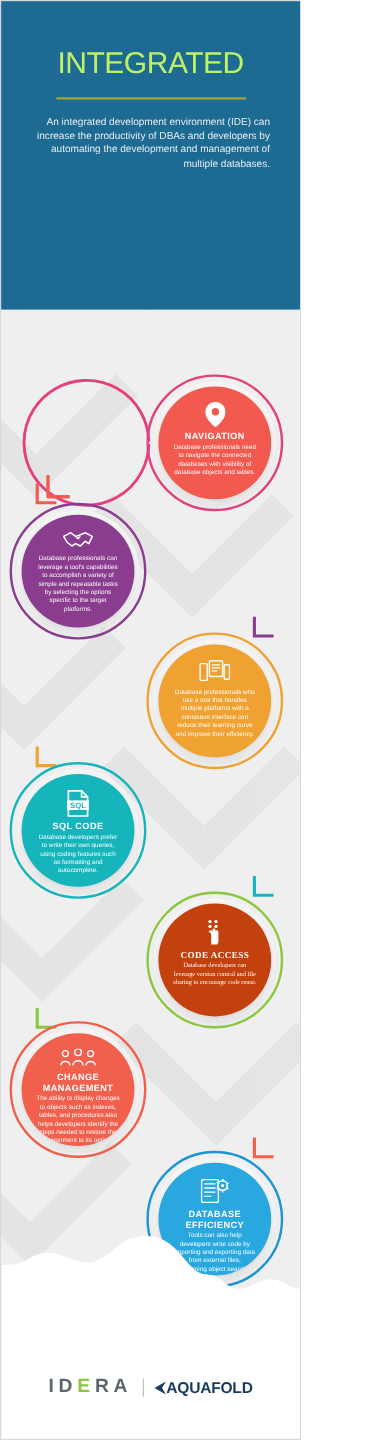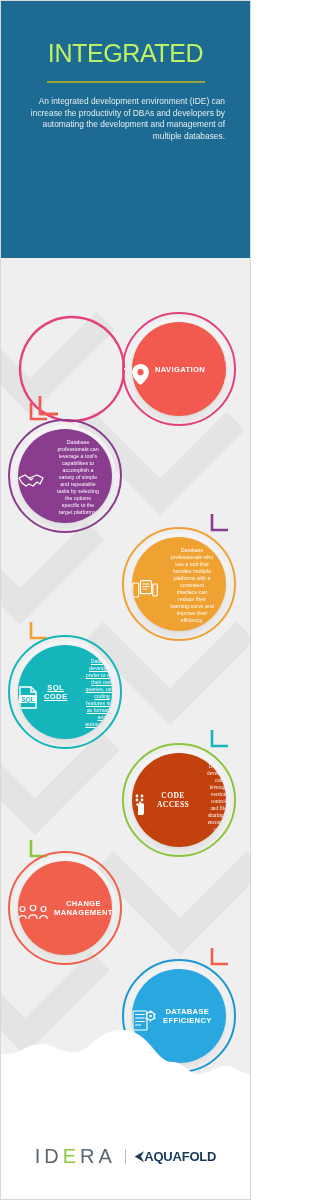--- a/index.html
+++ b/index.html
@@ -80,21 +80,21 @@
     border-radius:50%;
     border:2px solid;
     background:transparent;
   }
   .bubble {
     position:absolute;
     border-radius:50%;
     color:#ffffff;
     text-align:center;
     display:flex;
-    flex-direction:row;
+    flex-direction:column;
     align-items:center;
     justify-content:flex-start;
     box-shadow:0 3px 7px rgba(0,0,0,0.13);
     overflow:hidden;
   }
   .bub-icon { margin-top:13px; margin-bottom:3px; }
   .bub-icon svg { display:block; }
   .bub-title {
     font-size:7.6px;
     font-weight:bold;
@@ -123,24 +123,24 @@
     left:0; bottom:0;
     width:251px; height:88px;
     background:#ffffff;
     z-index:8;
     display:flex;
     align-items:center;
     justify-content:center;
   }
   .logos { display:flex; align-items:center; gap:9px; }
   .idera {
-    font-size:20px;
+    font-size:16px;
     letter-spacing:4px;
     color:#5b6770;
-    font-weight:400;
+    font-weight:700;
     position:relative;
     text-align:right;
   }
   .idera .eq { color:#8dc63f; }
   .sep { width:1px; height:15px; background:#b9c0c5; }
   .aquafold {
     font-size:13px;
     font-weight:bold;
     color:#1a3a5c;
     letter-spacing:-0.2px;
@@ -253,21 +253,21 @@
             <line x1="10.5" y1="9" x2="15" y2="9" stroke="#fff" stroke-width="1"></line>
           </svg>
       </div>
       <div class="bub-desc">Database professionals who use a tool that handles multiple platforms with a consistent interface can reduce their learning curve and improve their efficiency.</div>
     </div>
   </div>
 
   <div class="node" style="left:4px; top:631px; width:133px; height:122px;">
     <div class="ring" style="left:4px; top:4px; width:114px; height:114px; border-color:#16b5bb;"></div>
     <div class="white-halo" style="left:10px; top:10px; width:102px; height:102px;"></div>
-    <div class="bubble" style="left:14px; top:14px; width:94px; height:94px; background:#16b5bb;text-decoration:underline;">
+    <div class="bubble" style="left:14px; top:14px; width:94px; height:94px; background:#16b5bb;">
       <div class="bub-icon">
         <svg width="20" height="23" viewBox="0 0 20 23">
             <path d="M2 1 L13 1 L18 6 L18 22 L2 22 Z" fill="none" stroke="#fff" stroke-width="1.4"></path>
             <path d="M13 1 L13 6 L18 6" fill="none" stroke="#fff" stroke-width="1.4"></path>
             <rect x="1" y="9" width="18" height="8" fill="#fff"></rect>
             <text x="10" y="15.6" font-family="Liberation Sans, sans-serif" font-size="6.4" font-weight="bold" fill="#16b5bb" text-anchor="middle">SQL</text>
           </svg>
       </div>
       <div class="bub-title">SQL CODE</div>
       <div class="bub-desc">Database developers prefer to write their own queries, using coding features such as formatting and autocomplete.</div>

